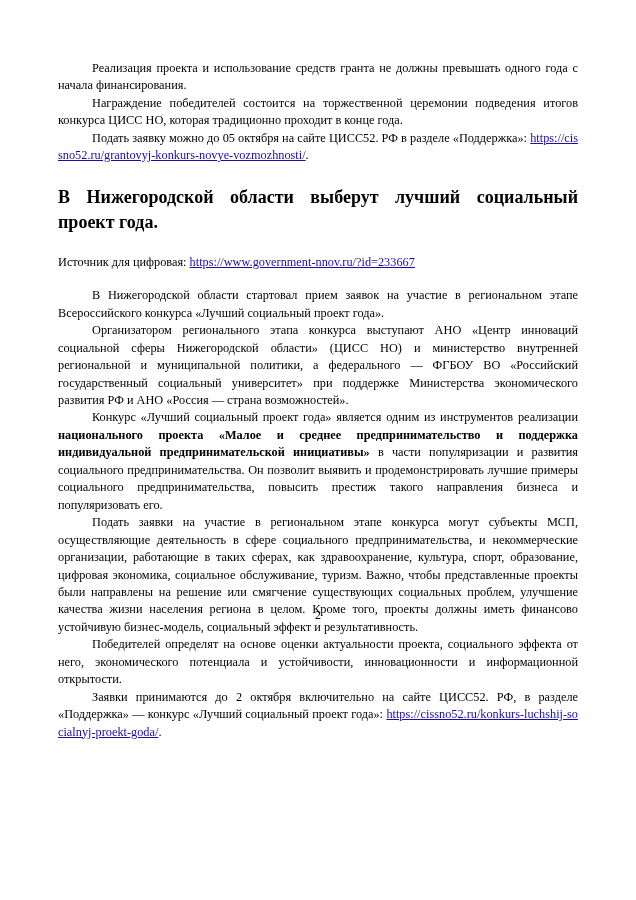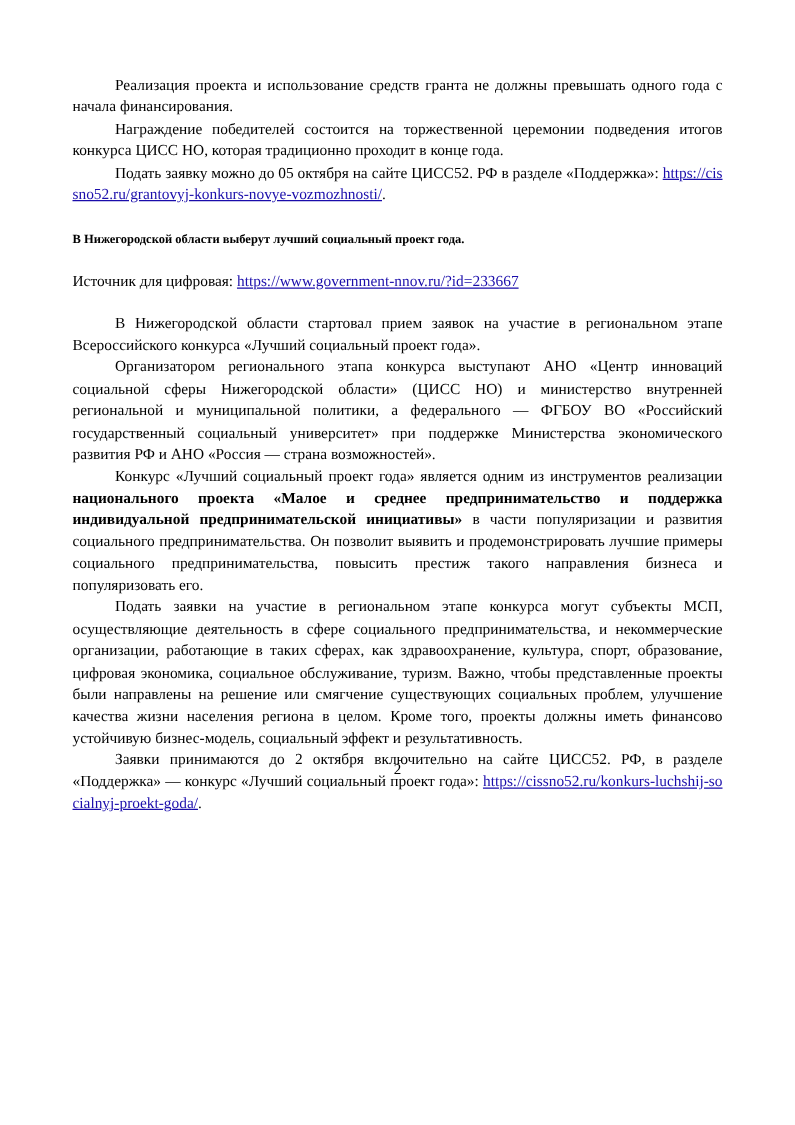--- a/index.html
+++ b/index.html
@@ -24,21 +24,21 @@
   }
   .para {
     font-size: 12.3px;
     line-height: 1.42;
     text-align: justify;
     text-indent: 34px;
     margin: 0 0 0 0;
     hyphens: none;
   }
   .heading {
-    font-size: 10px;
+    font-size: 18px;
     font-weight: bold;
     line-height: 1.42;
     text-align: justify;
     text-indent: 0;
     margin: 20px 0 0 0;
   }
   .source-line {
     font-size: 12.3px;
     line-height: 1.42;
     text-indent: 0;
@@ -79,17 +79,18 @@
   <p class="source-line"><span>Источник для цифровая: </span><a class="link" href="#">https://www.government-nnov.ru/?id=233667</a></p>
 
   <p class="para">В Нижегородской области стартовал прием заявок на участие в региональном этапе Всероссийского конкурса «Лучший социальный проект года».</p>
 
   <p class="para">Организатором регионального этапа конкурса выступают АНО «Центр инноваций социальной сферы Нижегородской области» (ЦИСС НО) и министерство внутренней региональной и муниципальной политики, а федерального — ФГБОУ ВО «Российский государственный социальный университет» при поддержке Министерства экономического развития РФ и АНО «Россия — страна возможностей».</p>
 
   <p class="para"><span>Конкурс «Лучший социальный проект года» является одним из инструментов реализации </span><span class="b">национального проекта «Малое и среднее предпринимательство и поддержка индивидуальной предпринимательской инициативы»</span><span> в части популяризации и развития социального предпринимательства. Он позволит выявить и продемонстрировать лучшие примеры социального предпринимательства, повысить престиж такого направления бизнеса и популяризовать его.</span></p>
 
   <p class="para">Подать заявки на участие в региональном этапе конкурса могут субъекты МСП, осуществляющие деятельность в сфере социального предпринимательства, и некоммерческие организации, работающие в таких сферах, как здравоохранение, культура, спорт, образование, цифровая экономика, социальное обслуживание, туризм. Важно, чтобы представленные проекты были направлены на решение или смягчение существующих социальных проблем, улучшение качества жизни населения региона в целом. Кроме того, проекты должны иметь финансово устойчивую бизнес-модель, социальный эффект и результативность.</p>
 
+  <p class="para">Победителей определят на основе оценки актуальности проекта, социального эффекта от него, экономического потенциала и устойчивости, инновационности и информационной открытости.</p>
 
   <p class="para"><span>Заявки принимаются до 2 октября включительно на сайте ЦИСС52. РФ, в разделе «Поддержка» — конкурс «Лучший социальный проект года»: </span><a class="link" href="#">https://cissno52.ru/konkurs-luchshij-socialnyj-proekt-goda/</a><span>.</span></p>
 
   <div class="pagenum">2</div>
 </div>
 
 </body></html>

